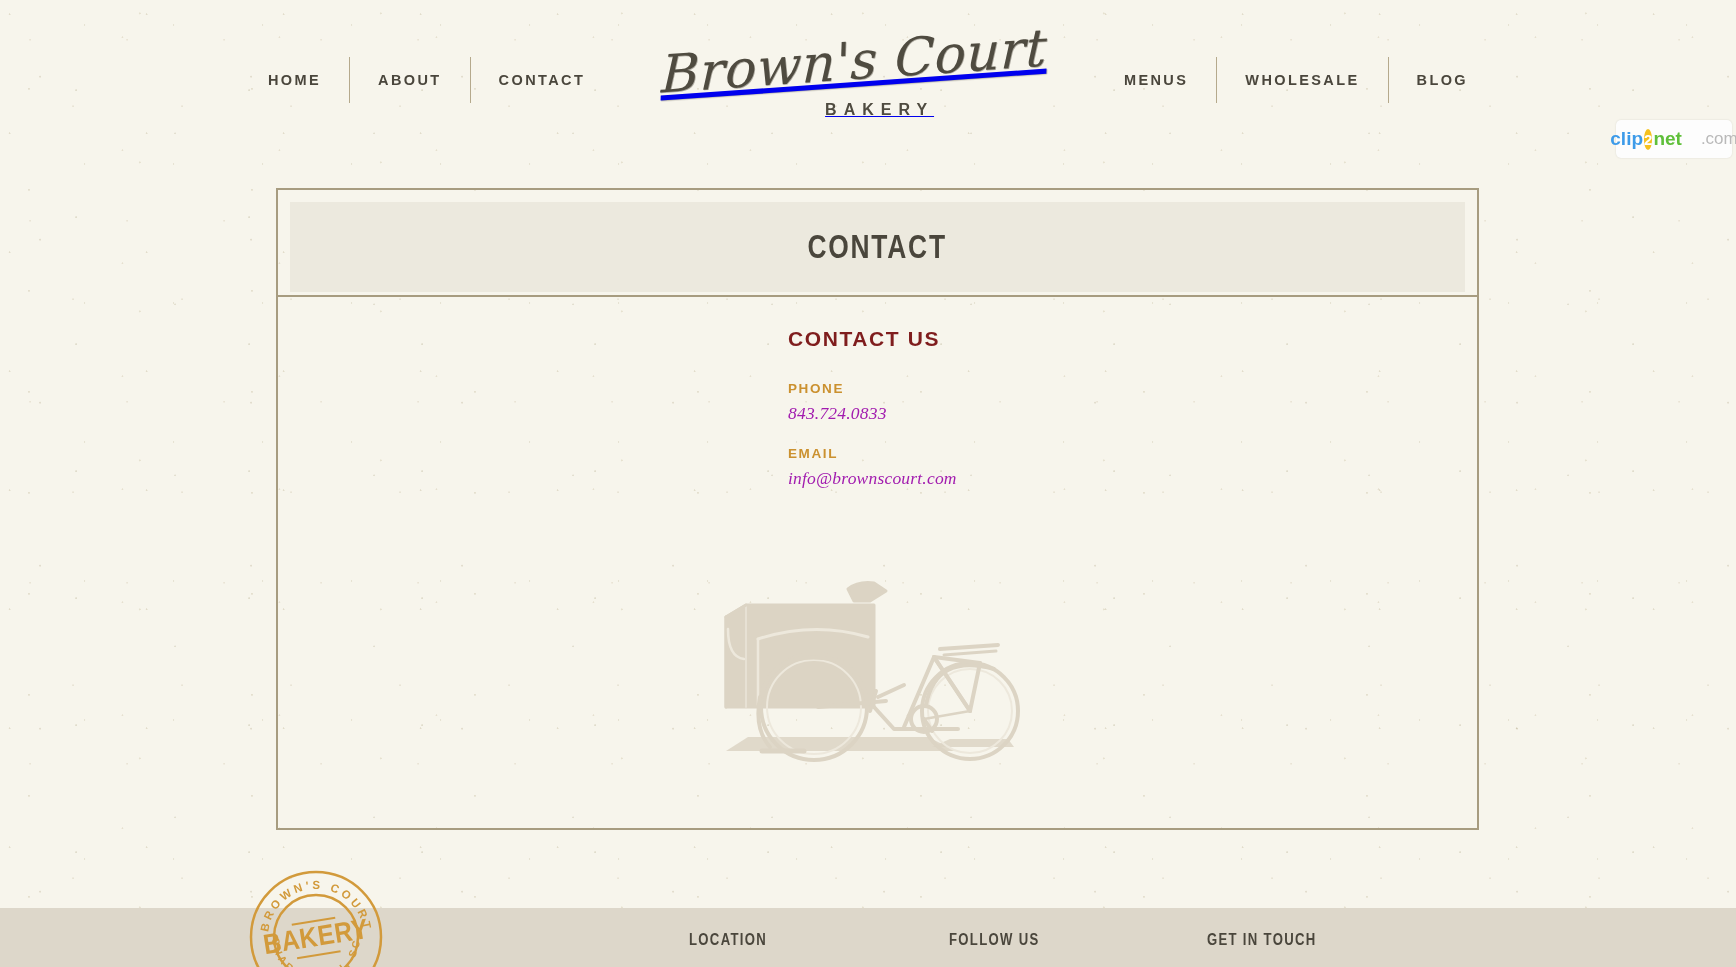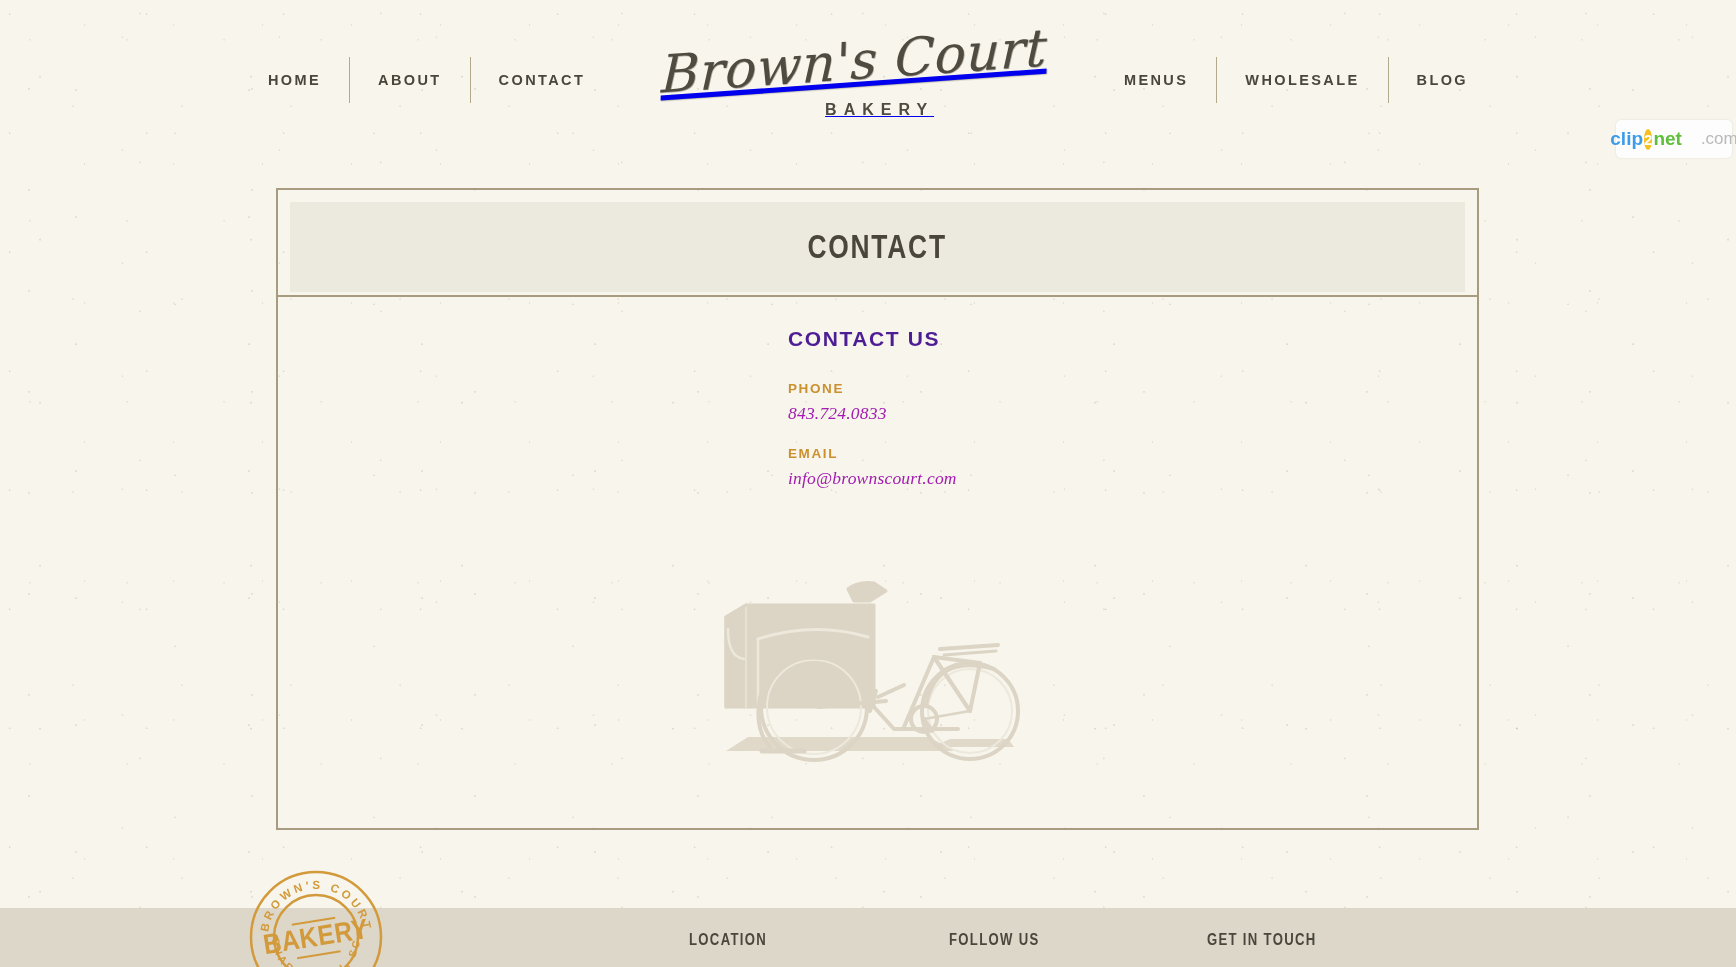--- a/index.html
+++ b/index.html
@@ -143,21 +143,21 @@
   }
   .contact-col {
     width: 300px;
     margin-left: 510px;
   }
   .contact-heading {
     font-family: "Liberation Sans", sans-serif;
     font-size: 21px;
     font-weight: bold;
     letter-spacing: 1.6px;
-    color: #4c1d95;
+    color: #7f1d1d;
     margin: 0 0 30px 0;
   }
   .field-block { margin-bottom: 22px; }
   .field-label {
     font-family: "Liberation Sans", sans-serif;
     font-size: 13.5px;
     font-weight: bold;
     letter-spacing: 1.6px;
     color: #CB912F;
     margin: 0 0 7px 0;

